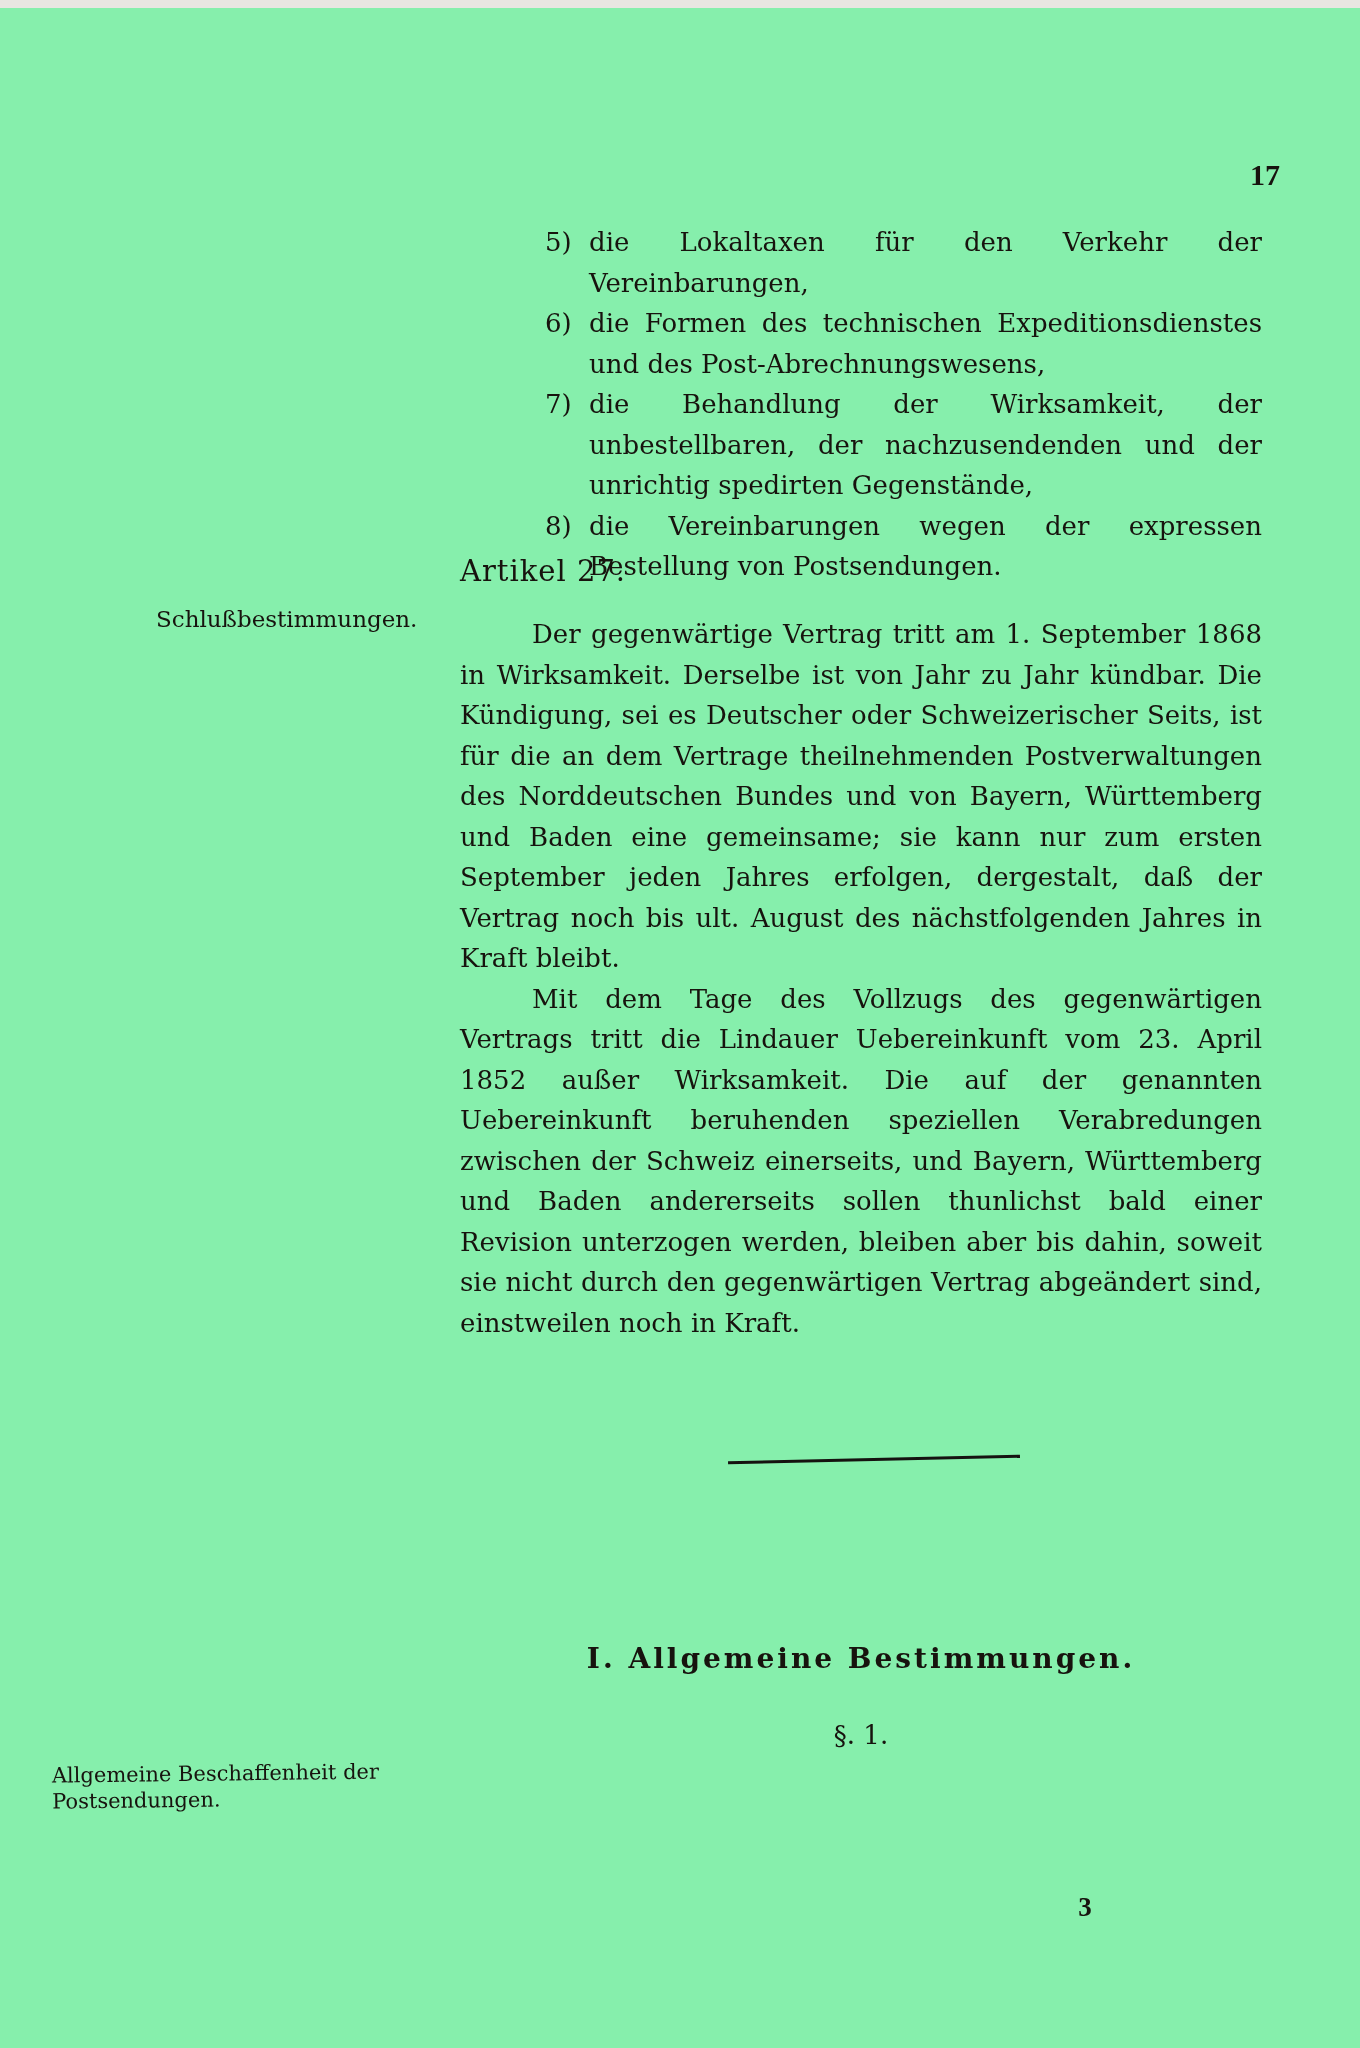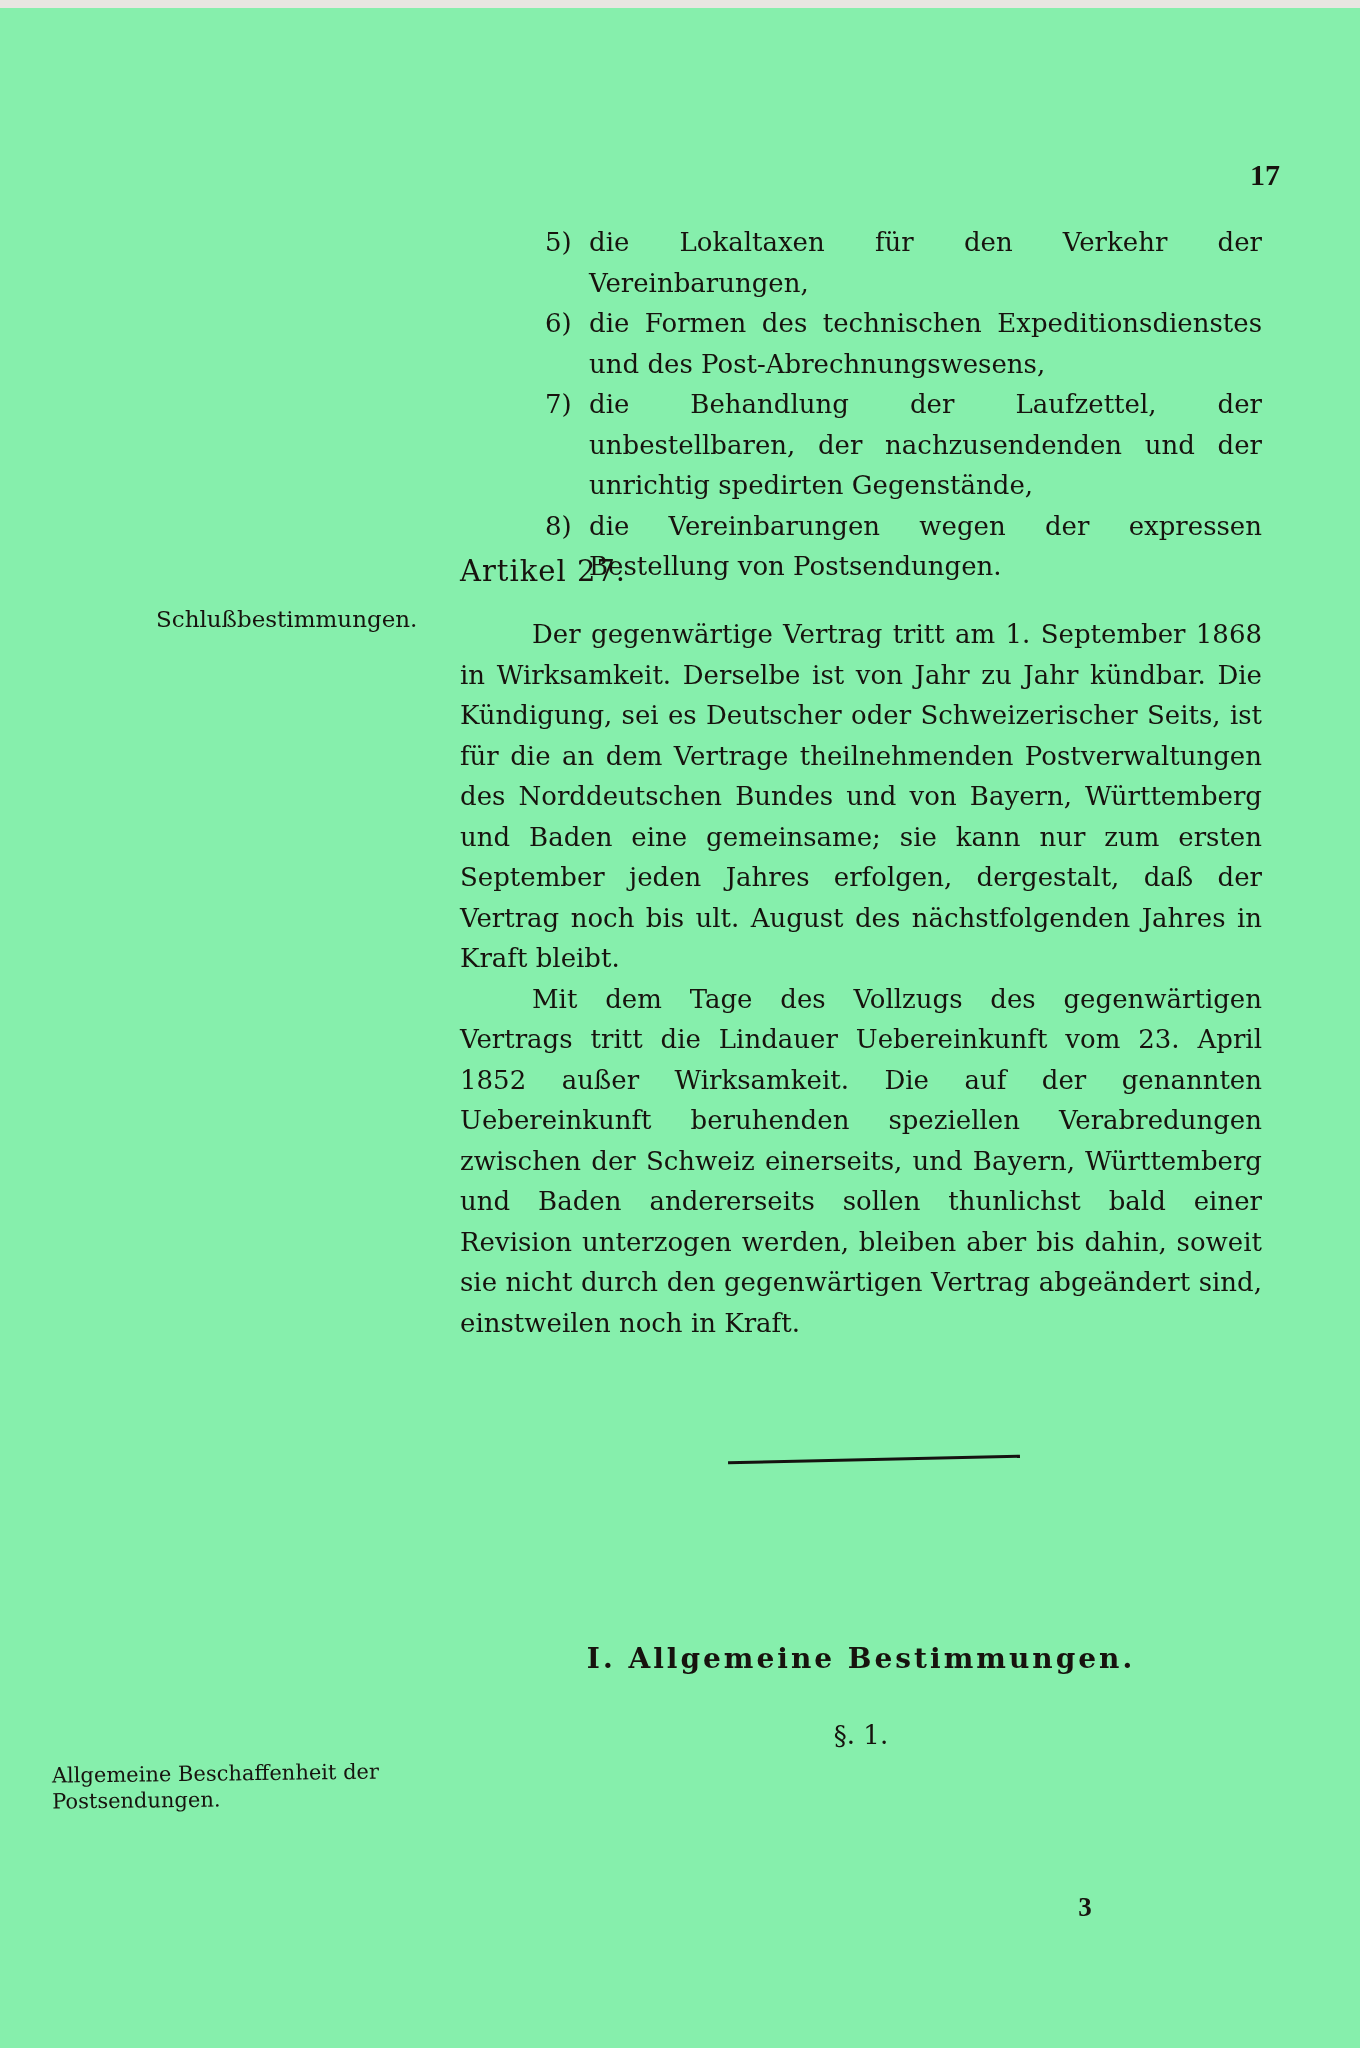--- a/index.html
+++ b/index.html
@@ -121,21 +121,21 @@
     <div class="intro-item">
       <span class="marker">5)</span>
       <span class="txt">die Lokaltaxen für den Verkehr der Vereinbarungen,</span>
     </div>
     <div class="intro-item">
       <span class="marker">6)</span>
       <span class="txt">die Formen des technischen Expeditionsdienstes und des Post-Abrechnungswesens,</span>
     </div>
     <div class="intro-item">
       <span class="marker">7)</span>
-      <span class="txt">die Behandlung der Laufzettel, der unbestellbaren, der nachzusendenden und der unrichtig spedirten Gegenstände,</span>
+      <span class="txt">die Behandlung der Wirksamkeit, der unbestellbaren, der nachzusendenden und der unrichtig spedirten Gegenstände,</span>
     </div>
     <div class="intro-item">
       <span class="marker">8)</span>
       <span class="txt">die Vereinbarungen wegen der expressen Bestellung von Postsendungen.</span>
     </div>
   </div>
 
   <div class="artikel-heading">Artikel 27.</div>
 
   <div class="margin-note-1">Schlußbestimmungen.</div>

